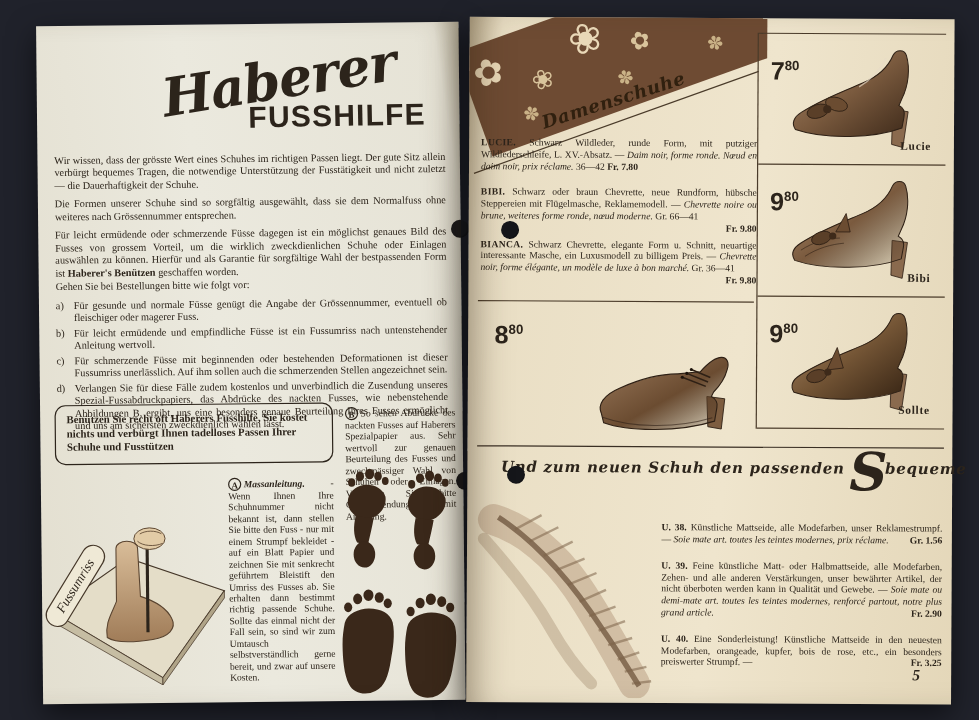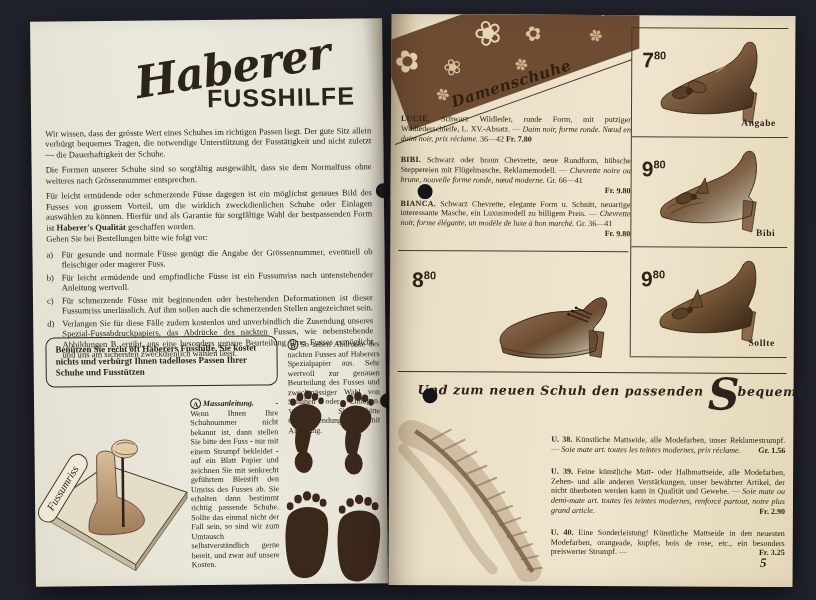--- a/index.html
+++ b/index.html
@@ -125,21 +125,21 @@
 <div class="page left-page">
 
   <div class="lp-flow">
     <div class="lp-title">
       <div class="title-script">Haberer</div>
       <div class="title-sub">FUSSHILFE</div>
     </div>
 
     <p class="lead-in">Wir wissen, dass der grösste Wert eines Schuhes im richtigen Passen liegt. Der gute Sitz allein verbürgt bequemes Tragen, die notwendige Unterstützung der Fusstätigkeit und nicht zuletzt — die Dauerhaftigkeit der Schuhe.</p>
     <p>Die Formen unserer Schuhe sind so sorgfältig ausgewählt, dass sie dem Normalfuss ohne weiteres nach Grössennummer entsprechen.</p>
-    <p class="p3"><span>Für leicht ermüdende oder schmerzende Füsse dagegen ist ein möglichst genaues Bild des Fusses von grossem Vorteil, um die wirklich zweckdienlichen Schuhe oder Einlagen auswählen zu können. Hierfür und als Garantie für sorgfältige Wahl der bestpassenden Form ist </span><span class="inline-bold">Haberer's Qualität</span><span> geschaffen worden.</span></p>
+    <p class="p3"><span>Für leicht ermüdende oder schmerzende Füsse dagegen ist ein möglichst genaues Bild des Fusses von grossem Vorteil, um die wirklich zweckdienlichen Schuhe oder Einlagen auswählen zu können. Hierfür und als Garantie für sorgfältige Wahl der bestpassenden Form ist </span><span class="inline-bold">Haberer's Benützen</span><span> geschaffen worden.</span></p>
     <p class="follow-line">Gehen Sie bei Bestellungen bitte wie folgt vor:</p>
 
     <div class="lp-list">
       <div class="lp-list-item">
         <span class="marker">a)</span>
         <span class="li-text">Für gesunde und normale Füsse genügt die Angabe der Grössennummer, eventuell ob fleischiger oder magerer Fuss.</span>
       </div>
       <div class="lp-list-item">
         <span class="marker">b)</span>
         <span class="li-text">Für leicht ermüdende und empfindliche Füsse ist ein Fussumriss nach untenstehender Anleitung wertvoll.</span>
@@ -226,21 +226,21 @@
       <span style="left:36px;top:60px;font-size:16px;color:#cab287;">✽</span>
       <span style="left:120px;top:58px;font-size:16px;color:#cab287;">✽</span>
       <span style="left:200px;top:56px;font-size:16px;color:#cab287;">✽</span>
     </div>
     <div class="banner-label">Damenschuhe</div>
     <div class="banner-line"></div>
   </div>
 
   <div class="products">
     <p class="product prod-lucie"><span class="p-name">LUCIE.</span> <span>Schwarz Wildleder, runde Form, mit putziger Wildlederschleife, L. XV.-Absatz. — </span><span class="p-fr">Daim noir, forme ronde. Nœud en daim noir, prix réclame.</span><span> 36—42</span> <span class="p-price-i">Fr. 7.80</span></p>
-    <p class="product prod-bibi"><span class="p-name">BIBI.</span> <span>Schwarz oder braun Chevrette, neue Rundform, hübsche Steppereien mit Flügelmasche, Reklamemodell. — </span><span class="p-fr">Chevrette noire ou brune, nouvelle forme ronde, nœud moderne.</span><span> Gr. 66—41</span><span class="p-price-r">Fr. 9.80</span></p>
+    <p class="product prod-bibi"><span class="p-name">BIBI.</span> <span>Schwarz oder braun Chevrette, neue Rundform, hübsche Steppereien mit Flügelmasche, Reklamemodell. — </span><span class="p-fr">Chevrette noire ou brune, weiteres forme ronde, nœud moderne.</span><span> Gr. 66—41</span><span class="p-price-r">Fr. 9.80</span></p>
     <p class="product"><span class="p-name">BIANCA.</span> <span>Schwarz Chevrette, elegante Form u. Schnitt, neuartige interessante Masche, ein Luxusmodell zu billigem Preis. — </span><span class="p-fr">Chevrette noir, forme élégante, un modèle de luxe à bon marché.</span><span> Gr. 36—41</span><span class="p-price-r">Fr. 9.80</span></p>
   </div>
 
   <div class="col-rule"></div>
 
   <div class="dina-block">
     <div class="dina-shoe-zone">
       <div class="price-big dina-price"><span>8</span><sup>80</sup></div>
       <svg viewBox="0 0 150 90">
         <defs>
@@ -273,21 +273,21 @@
               <stop offset="1" stop-color="#3e2a1a"></stop>
         </linearGradient>
           </defs>
         <path d="M103 60 L118 62 L113 97 L102 94 Z" fill="#8a6a4e" stroke="#2e2015" stroke-width=".8"></path>
         <path d="M8 80 C4 74 6 68 14 63 C34 50 58 41 74 34 C88 28 98 19 103 7 C106 1 114 1 116 7 C120 20 118 37 112 49 L109 56 C113 58 115 62 114 67 L112 78 C86 88 38 90 8 80 Z" fill="url(#pg0)" stroke="#2e2015" stroke-width="1"></path>
         <path d="M70 38 C80 32 90 22 96 10" stroke="#e8dcc8" stroke-width="1.2" fill="none" opacity=".7"></path>
         <ellipse cx="30" cy="62" rx="11" ry="6.5" fill="#5a3f28" stroke="#2e2015" stroke-width=".8" transform="rotate(-18 30 62)"></ellipse>
         <ellipse cx="48" cy="55" rx="11" ry="6.5" fill="#6b4c31" stroke="#2e2015" stroke-width=".8" transform="rotate(16 48 55)"></ellipse>
         <circle cx="39" cy="60" r="4" fill="#3e2a1a"></circle>
       </svg>
-      <div class="shoe-label">Angabe</div>
+      <div class="shoe-label">Lucie</div>
     </div>
     <div class="shoe-card">
       <div class="price-big"><span>9</span><sup>80</sup></div>
       <svg viewBox="0 0 150 100">
         <defs>
             <linearGradient id="pg1" x1="0" y1="0" x2="1" y2="1">
           <stop offset="0" stop-color="#b09070"></stop>
               <stop offset=".5" stop-color="#7a5a3e"></stop>
               <stop offset="1" stop-color="#38251600"></stop>
           <stop offset="1" stop-color="#382516"></stop>

